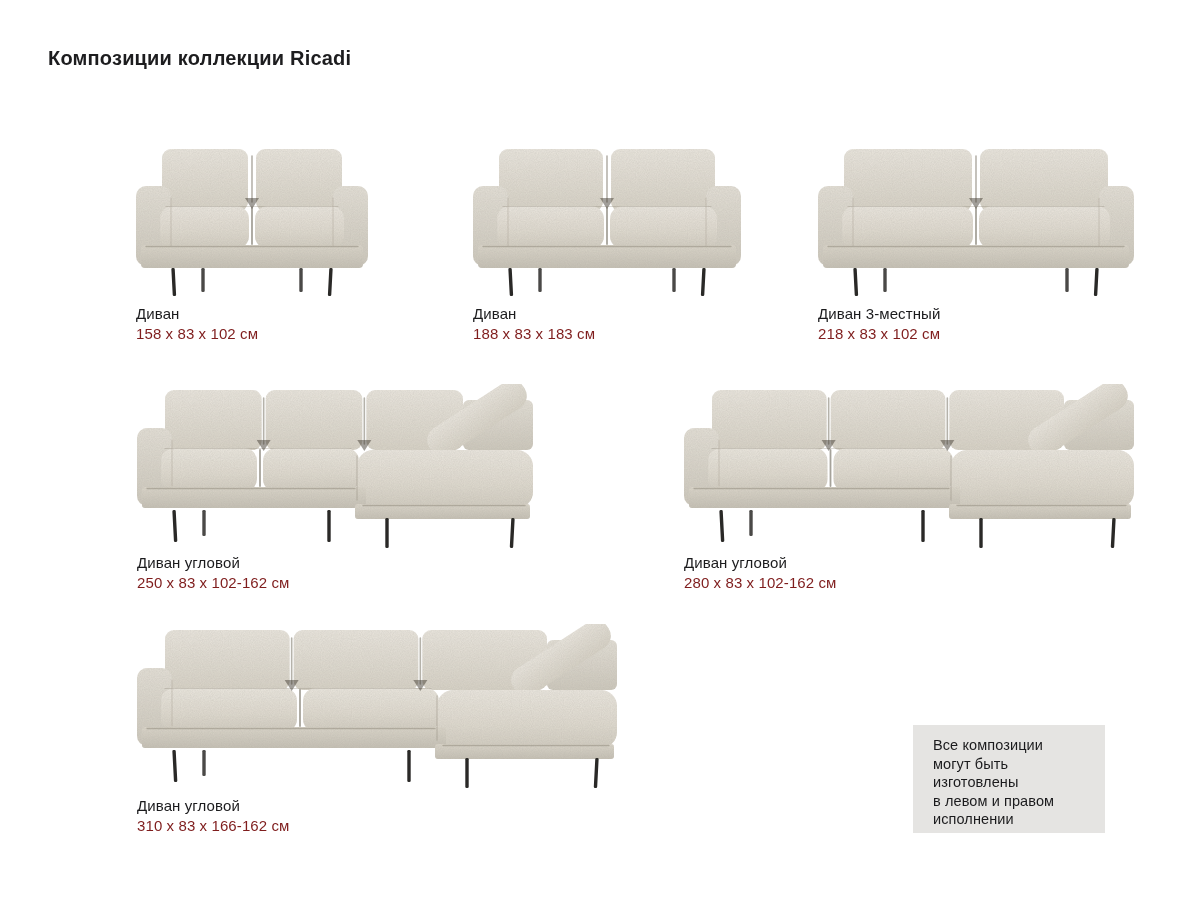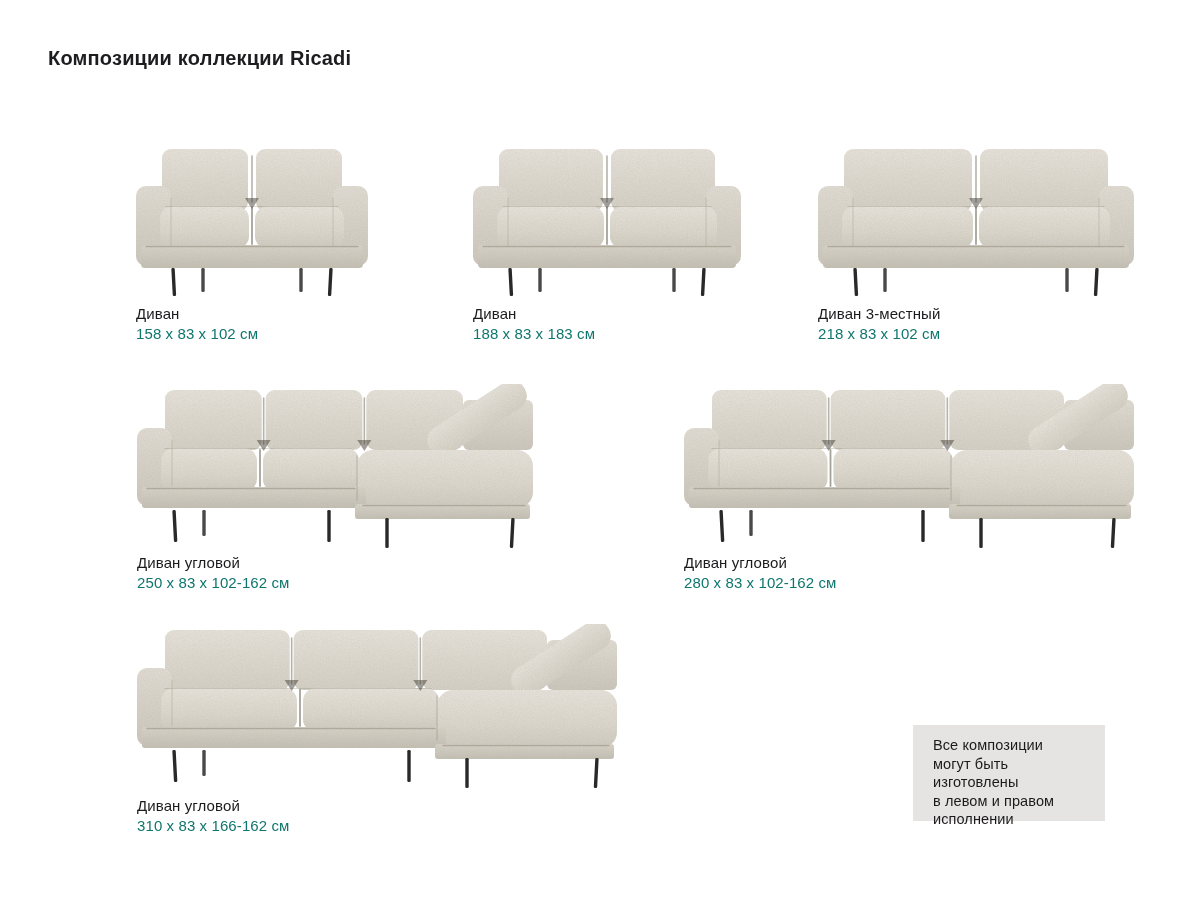--- a/index.html
+++ b/index.html
@@ -12,26 +12,26 @@
     position:absolute;left:48px;top:47px;
     font-size:20px;font-weight:700;letter-spacing:.2px;color:#1d1d1f;
   }
   .card{position:absolute;margin-left:36px;}
   .card .fig svg{display:block;}
   .cap{margin-top:8px;}
   .cap .name{
     font-size:15px;font-weight:400;color:#1b1b1d;line-height:20px;letter-spacing:.1px;
   }
   .cap .dims{
-    font-size:15px;font-weight:400;color:#0f766e;line-height:20px;letter-spacing:.1px;
+    font-size:15px;font-weight:400;color:#7f1d1d;line-height:20px;letter-spacing:.1px;
   }
   .row2 .cap{margin-top:3px;}
   .row3 .cap{margin-top:6px;}
   .note{
-    position:absolute;left:913px;top:725px;width:192px;height:96px;
+    position:absolute;left:913px;top:725px;width:192px;height:108px;
     box-sizing:border-box;background:#e5e4e2;
     padding:11px 10px 11px 20px;
   }
   .note .note-text{
     font-size:14.5px;font-weight:400;color:#1b1b1d;
     line-height:18.5px;white-space:pre-line;letter-spacing:.1px;
   }
   .defs-holder{position:absolute;width:0;height:0;overflow:hidden;}
 </style>
 </head>

